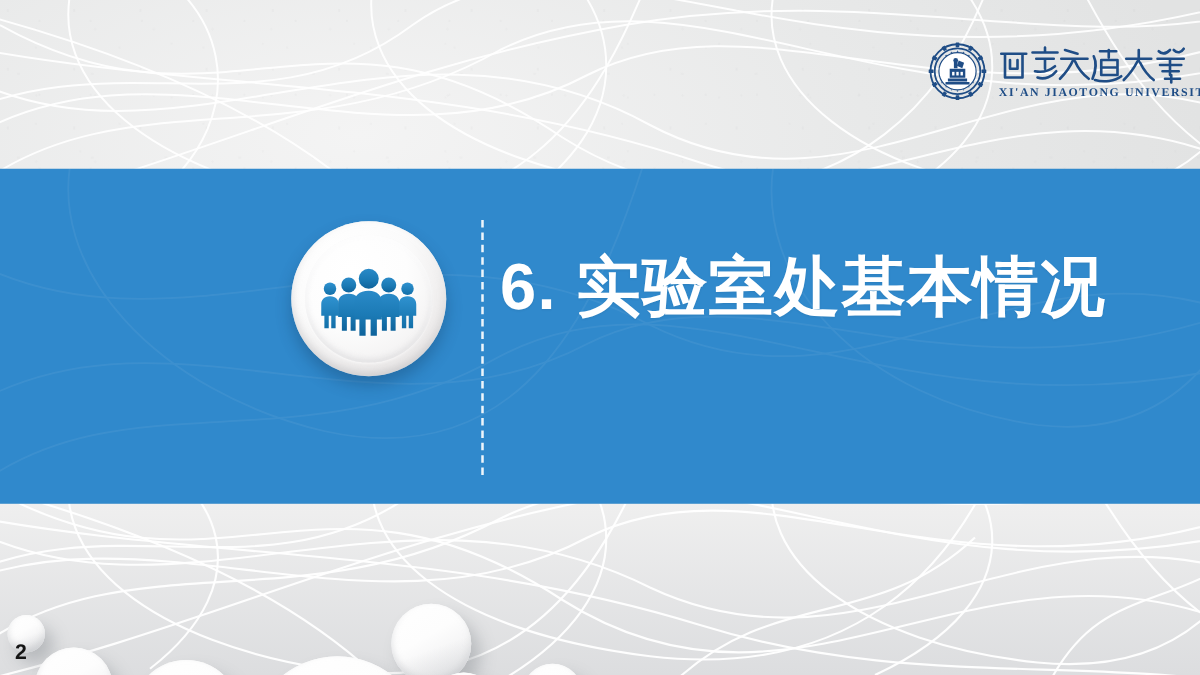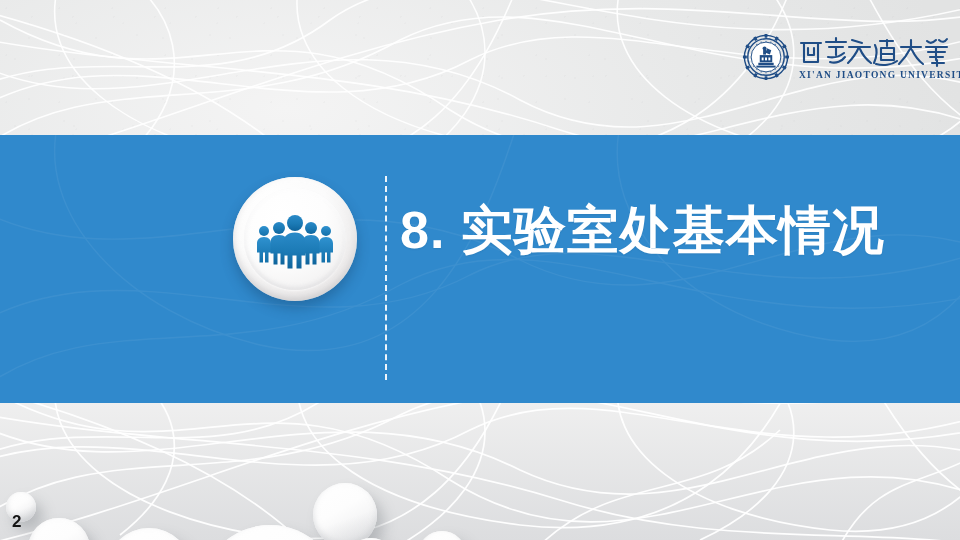--- a/index.html
+++ b/index.html
@@ -266,21 +266,21 @@
         </g>
 
         <g fill="url(#pg)">
           <circle cx="80" cy="28" r="16"></circle>
           <path d="M80,47 c-16,0 -23,9 -23,19 l0,27 l8,0 l0,26 l10,0 l0,-26 l8,0 l0,26 l10,0 l0,-26 l8,0 l0,-27 c0,-10 -7,-19 -21,-19 z"></path>
         </g>
       </svg>
     </div>
   </div>
 
-  <div class="title">8. 实验室处基本情况</div>
+  <div class="title">6. 实验室处基本情况</div>
 
   <div class="logo">
 
     <svg class="logo-seal" width="48" height="48" viewBox="0 0 100 100">
       <g stroke="#1f4d86" fill="none">
 
         <g stroke-width="3">
           <circle cx="50" cy="50" r="45"></circle>
           <circle cx="50" cy="50" r="38"></circle>
         </g>

